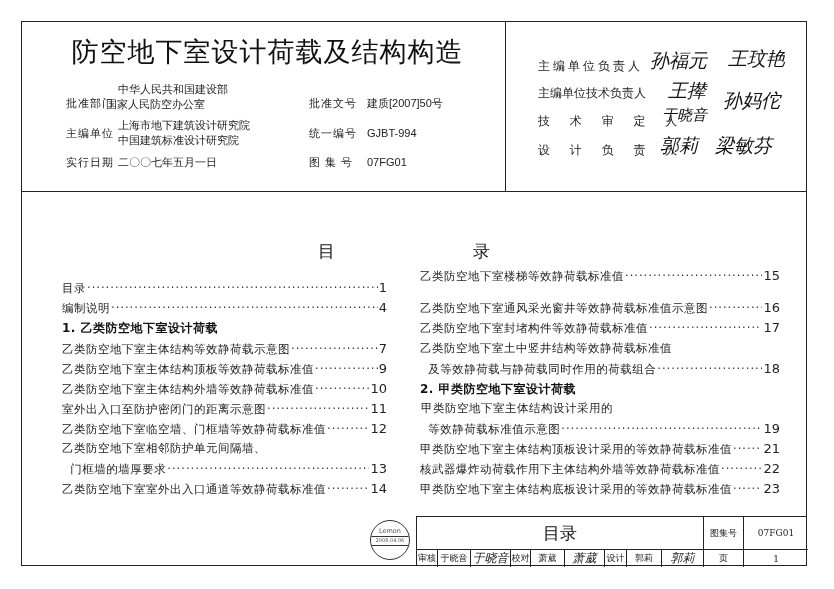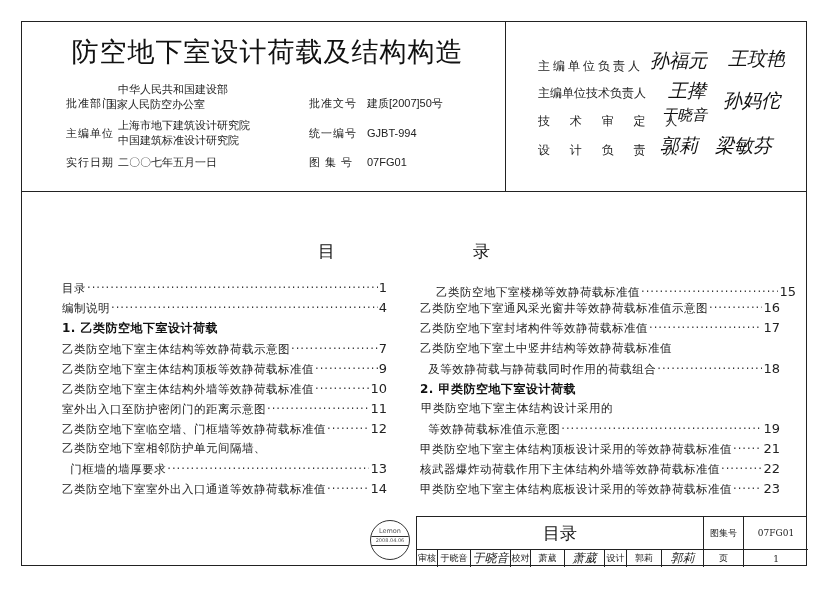--- a/index.html
+++ b/index.html
@@ -128,21 +128,21 @@
     <span class="t" style="white-space:pre;">  门框墙的墙厚要求</span>
     <span class="dots"></span>
     <span class="p">13</span>
   </div>
 <div class="toc-row" style="left:62px; top:481px; width:325px;">
     <span class="t">乙类防空地下室室外出入口通道等效静荷载标准值</span>
     <span class="dots"></span>
     <span class="p">14</span>
   </div>
 
-<div class="toc-row" style="left:420px; top:284px; width:360px;margin-left:16px;">
+<div class="toc-row" style="left:420px; top:268px; width:360px;">
     <span class="t">乙类防空地下室楼梯等效静荷载标准值</span>
     <span class="dots"></span>
     <span class="p">15</span>
   </div>
 <div class="toc-row" style="left:420px; top:300px; width:360px;">
     <span class="t">乙类防空地下室通风采光窗井等效静荷载标准值示意图</span>
     <span class="dots"></span>
     <span class="p">16</span>
   </div>
 <div class="toc-row" style="left:420px; top:320px; width:360px;">

